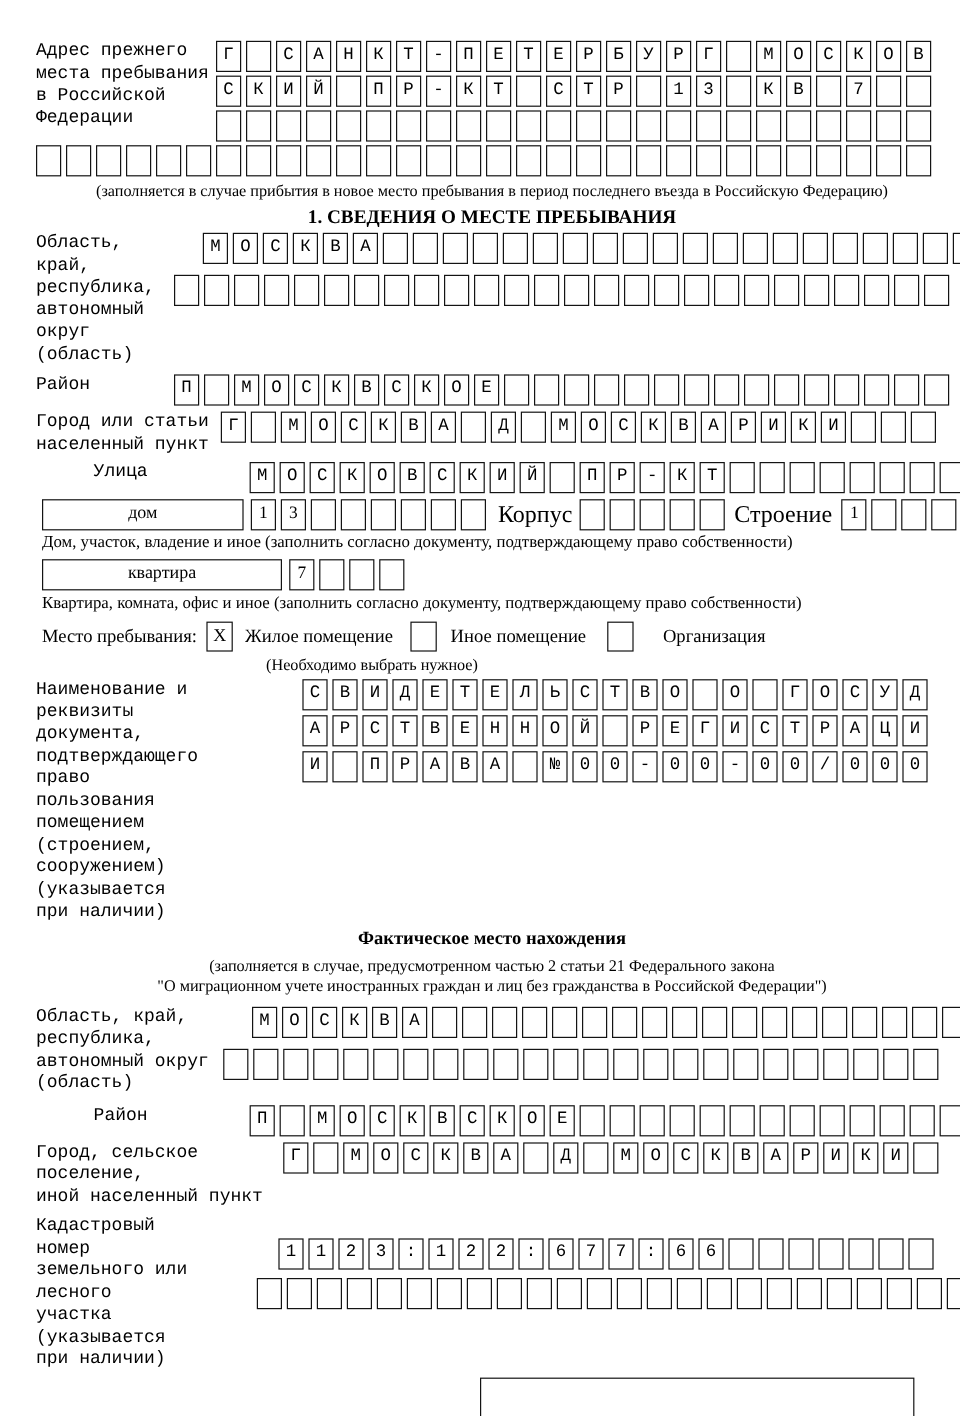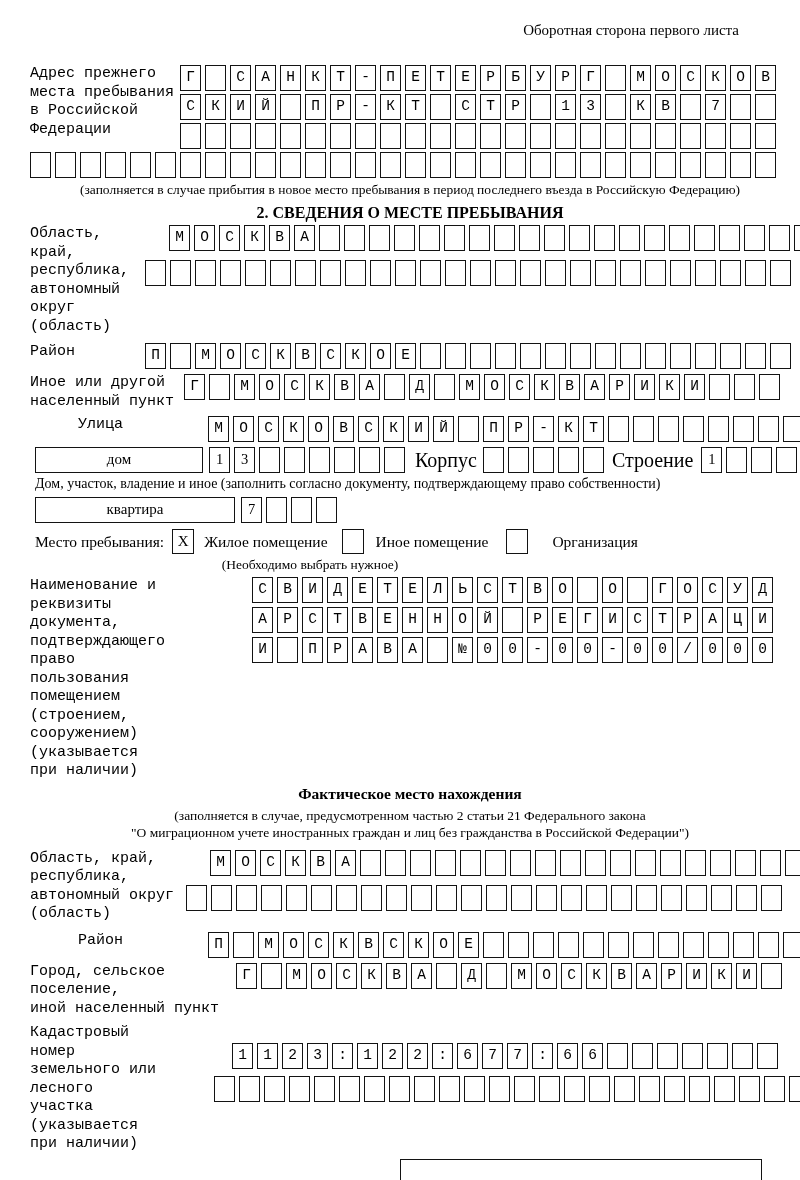--- a/index.html
+++ b/index.html
@@ -45,39 +45,38 @@
     text-align:center; line-height:22px; font-size:15px; flex:0 0 auto;
   }
 
   .stamp-box { border:1.5px solid #131313; width:362px; height:175px; margin-left:370px; margin-top:5px; }
 </style>
 </head>
 <body>
 
 <div class="page">
 
-  <div class="header-note">Оборотная сторона первого листа</div>
 
   <div class="frow" style="margin-top:26px;">
     <div class="flabel w150">
         <div>Адрес прежнего</div>
         <div>места пребывания</div>
         <div>в Российской</div>
         <div>Федерации</div>
       </div>
     <div>
       <div class="cell-row mb3"><span class="cell">Г</span><span class="cell"></span><span class="cell">С</span><span class="cell">А</span><span class="cell">Н</span><span class="cell">К</span><span class="cell">Т</span><span class="cell">-</span><span class="cell">П</span><span class="cell">Е</span><span class="cell">Т</span><span class="cell">Е</span><span class="cell">Р</span><span class="cell">Б</span><span class="cell">У</span><span class="cell">Р</span><span class="cell">Г</span><span class="cell"></span><span class="cell">М</span><span class="cell">О</span><span class="cell">С</span><span class="cell">К</span><span class="cell">О</span><span class="cell">В</span></div>
       <div class="cell-row mb3"><span class="cell">С</span><span class="cell">К</span><span class="cell">И</span><span class="cell">Й</span><span class="cell"></span><span class="cell">П</span><span class="cell">Р</span><span class="cell">-</span><span class="cell">К</span><span class="cell">Т</span><span class="cell"></span><span class="cell">С</span><span class="cell">Т</span><span class="cell">Р</span><span class="cell"></span><span class="cell">1</span><span class="cell">3</span><span class="cell"></span><span class="cell">К</span><span class="cell">В</span><span class="cell"></span><span class="cell">7</span><span class="cell"></span><span class="cell"></span></div>
       <div class="cell-row mb3"><span class="cell"></span><span class="cell"></span><span class="cell"></span><span class="cell"></span><span class="cell"></span><span class="cell"></span><span class="cell"></span><span class="cell"></span><span class="cell"></span><span class="cell"></span><span class="cell"></span><span class="cell"></span><span class="cell"></span><span class="cell"></span><span class="cell"></span><span class="cell"></span><span class="cell"></span><span class="cell"></span><span class="cell"></span><span class="cell"></span><span class="cell"></span><span class="cell"></span><span class="cell"></span><span class="cell"></span></div>
     </div>
   </div>
   <div class="cell-row"><span class="cell"></span><span class="cell"></span><span class="cell"></span><span class="cell"></span><span class="cell"></span><span class="cell"></span><span class="cell"></span><span class="cell"></span><span class="cell"></span><span class="cell"></span><span class="cell"></span><span class="cell"></span><span class="cell"></span><span class="cell"></span><span class="cell"></span><span class="cell"></span><span class="cell"></span><span class="cell"></span><span class="cell"></span><span class="cell"></span><span class="cell"></span><span class="cell"></span><span class="cell"></span><span class="cell"></span><span class="cell"></span><span class="cell"></span><span class="cell"></span><span class="cell"></span><span class="cell"></span><span class="cell"></span></div>
   <div class="note-center" style="margin-top:3px; width:760px;">(заполняется в случае прибытия в новое место пребывания в период последнего въезда в Российскую Федерацию)</div>
 
-  <div class="sec-title" style="margin-top:6px;">2. СВЕДЕНИЯ О МЕСТЕ ПРЕБЫВАНИЯ</div>
+  <div class="sec-title" style="margin-top:6px;">1. СВЕДЕНИЯ О МЕСТЕ ПРЕБЫВАНИЯ</div>
 
   <div class="frow" style="margin-top:3px;">
     <div class="flabel w115">
         <div>Область, край,</div>
         <div>республика,</div>
         <div>автономный</div>
         <div>округ (область)</div>
       </div>
     <div>
       <div class="cell-row mb9"><span class="cell">М</span><span class="cell">О</span><span class="cell">С</span><span class="cell">К</span><span class="cell">В</span><span class="cell">А</span><span class="cell"></span><span class="cell"></span><span class="cell"></span><span class="cell"></span><span class="cell"></span><span class="cell"></span><span class="cell"></span><span class="cell"></span><span class="cell"></span><span class="cell"></span><span class="cell"></span><span class="cell"></span><span class="cell"></span><span class="cell"></span><span class="cell"></span><span class="cell"></span><span class="cell"></span><span class="cell"></span><span class="cell"></span><span class="cell"></span></div>
@@ -85,39 +84,40 @@
     </div>
   </div>
 
   <div class="frow" style="margin-top:7px;">
     <div class="flabel w115">Район</div>
     <div class="cell-row"><span class="cell">П</span><span class="cell"></span><span class="cell">М</span><span class="cell">О</span><span class="cell">С</span><span class="cell">К</span><span class="cell">В</span><span class="cell">С</span><span class="cell">К</span><span class="cell">О</span><span class="cell">Е</span><span class="cell"></span><span class="cell"></span><span class="cell"></span><span class="cell"></span><span class="cell"></span><span class="cell"></span><span class="cell"></span><span class="cell"></span><span class="cell"></span><span class="cell"></span><span class="cell"></span><span class="cell"></span><span class="cell"></span><span class="cell"></span><span class="cell"></span></div>
   </div>
 
   <div class="frow" style="margin-top:5px;">
     <div class="flabel w154">
-        <div>Иное или другой</div>
+        <div>Город или статьи</div>
         <div>населенный пункт</div>
       </div>
     <div class="cell-row"><span class="cell">Г</span><span class="cell"></span><span class="cell">М</span><span class="cell">О</span><span class="cell">С</span><span class="cell">К</span><span class="cell">В</span><span class="cell">А</span><span class="cell"></span><span class="cell">Д</span><span class="cell"></span><span class="cell">М</span><span class="cell">О</span><span class="cell">С</span><span class="cell">К</span><span class="cell">В</span><span class="cell">А</span><span class="cell">Р</span><span class="cell">И</span><span class="cell">К</span><span class="cell">И</span><span class="cell"></span><span class="cell"></span><span class="cell"></span></div>
   </div>
 
   <div class="frow" style="margin-top:5px;">
     <div class="flabel w130">Улица</div>
     <div class="cell-row"><span class="cell">М</span><span class="cell">О</span><span class="cell">С</span><span class="cell">К</span><span class="cell">О</span><span class="cell">В</span><span class="cell">С</span><span class="cell">К</span><span class="cell">И</span><span class="cell">Й</span><span class="cell"></span><span class="cell">П</span><span class="cell">Р</span><span class="cell">-</span><span class="cell">К</span><span class="cell">Т</span><span class="cell"></span><span class="cell"></span><span class="cell"></span><span class="cell"></span><span class="cell"></span><span class="cell"></span><span class="cell"></span><span class="cell"></span><span class="cell"></span></div>
   </div>
 
   <div class="house-row" style="margin-top:5px;">
     <span class="label-box" style="width:168px; margin-left:5px; margin-right:6px;">дом</span><span><span class="cell">1</span><span class="cell">3</span><span class="cell"></span><span class="cell"></span><span class="cell"></span><span class="cell"></span><span class="cell"></span><span class="cell"></span></span><span class="inline-label" style="margin:0 6px 0 6px;">Корпус</span><span><span class="cell"></span><span class="cell"></span><span class="cell"></span><span class="cell"></span><span class="cell"></span></span><span class="inline-label" style="margin:0 8px 0 4px;">Строение</span><span><span class="cell">1</span><span class="cell"></span><span class="cell"></span><span class="cell"></span></span>
   </div>
   <div class="note-left" style="margin-top:3px;">Дом, участок, владение и иное (заполнить согласно документу, подтверждающему право собственности)</div>
 
   <div class="apt-row" style="margin-top:5px;">
     <span class="label-box" style="width:200px; margin-left:5px; margin-right:6px;">квартира</span><span><span class="cell">7</span><span class="cell"></span><span class="cell"></span><span class="cell"></span></span>
   </div>
+  <div class="note-left" style="margin-top:4px;">Квартира, комната, офис и иное (заполнить согласно документу, подтверждающему право собственности)</div>
 
   <div class="stay-row" style="margin-top:6px;">
     <span style="margin-left:5px;">Место пребывания:</span>
     <span class="cbox" style="margin-left:8px;">X</span>
     <span style="margin-left:10px;">Жилое помещение</span>
     <span class="cbox" style="margin-left:14px;"></span>
     <span style="margin-left:12px;">Иное помещение</span>
     <span class="cbox" style="margin-left:18px;"></span>
     <span style="margin-left:24px;">Организация</span>
   </div>

